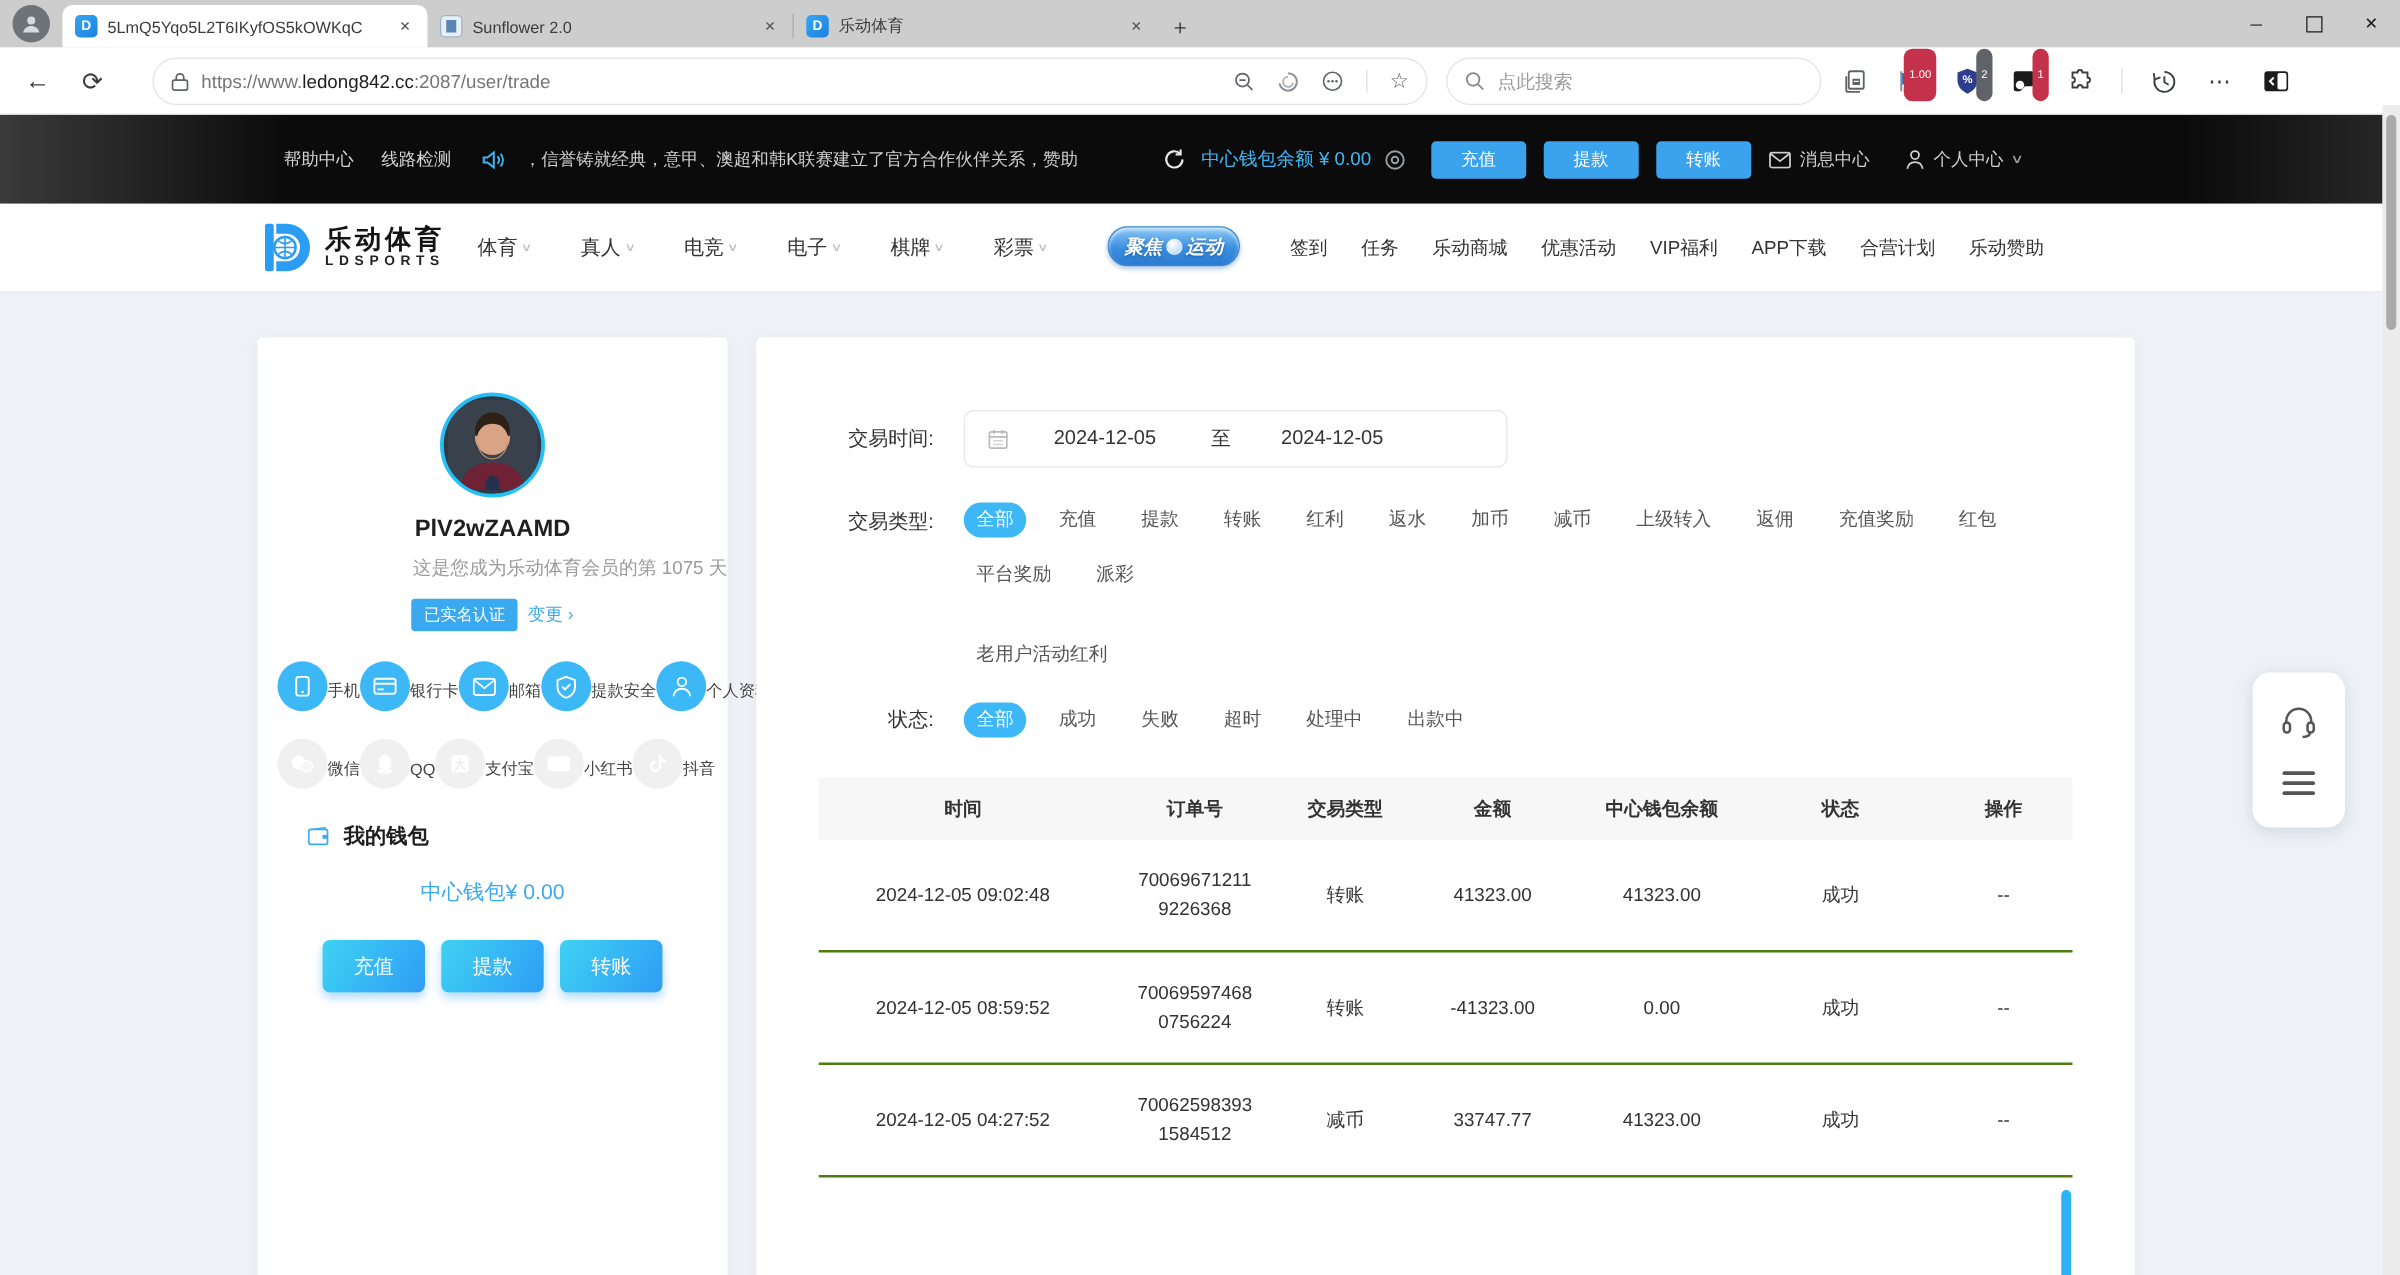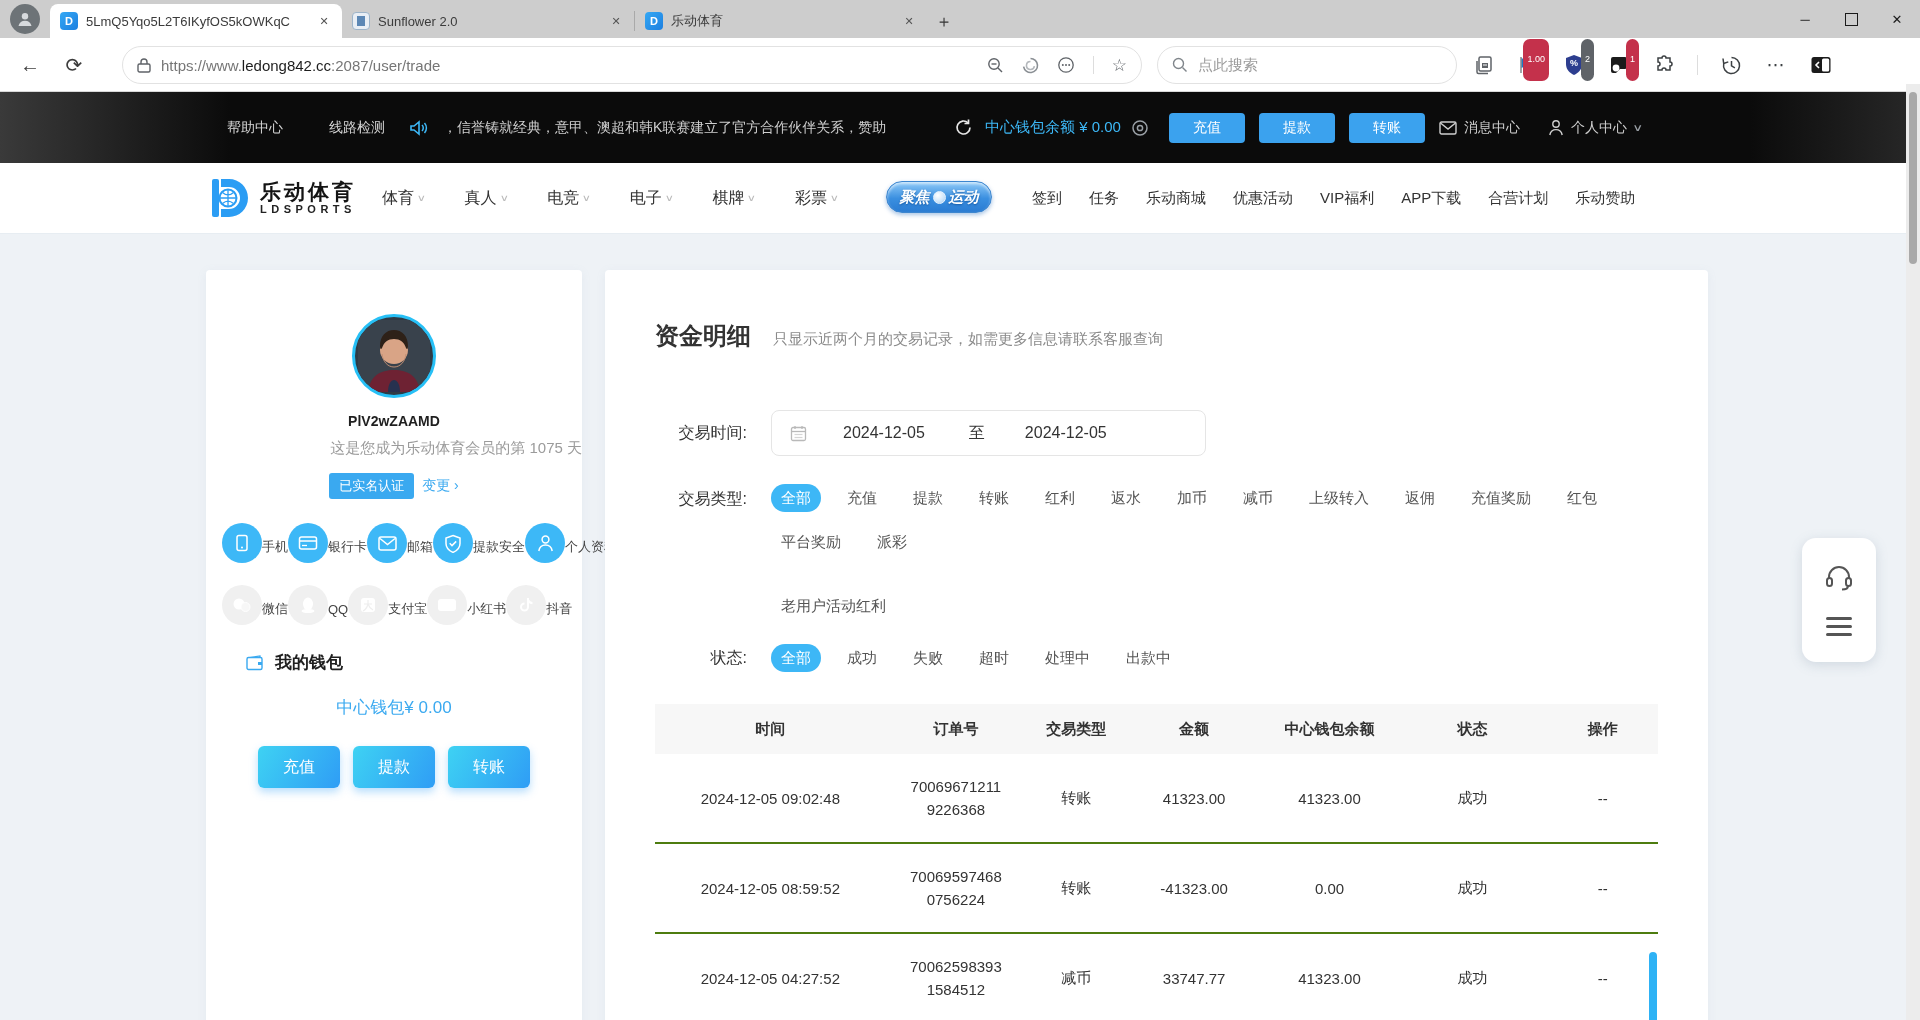--- a/index.html
+++ b/index.html
@@ -41,21 +41,21 @@
   .ext-area{position:absolute;left:1472px;top:13px;display:flex;align-items:center;gap:21px;height:28px;}
   .ext{position:relative;width:24px;height:24px;display:flex;align-items:center;justify-content:center;color:#444;}
   .badge{position:absolute;font-size:9px;color:#fff;border-radius:7px;padding:16px 4px;bottom:-4px;right:-8px;line-height:1.1;}
   .badge.red{background:#c4314b;}
   .badge.gray{background:#5f6368;}
   .ext-div{width:1px;height:20px;background:#ddd;}
   
   .blackbar{position:absolute;top:92px;left:0;width:1906px;height:71px;
       background:linear-gradient(90deg,#3a3a3a 0,#0b0b0b 230px,#0b0b0b 1750px,#262626 1906px);
       display:flex;align-items:center;}
-  .bb-link{color:#d4d4d4;font-size:14px;margin-right:46px;}
+  .bb-link{color:#d4d4d4;font-size:14px;margin-right:22px;}
   .bb-marquee{color:#cfcfcf;font-size:14px;white-space:nowrap;overflow:hidden;width:505px;margin-left:14px;}
   .bb-wallet{color:#3db8f7;font-size:15px;margin:0 10px 0 12px;white-space:nowrap;}
   .bb-btn{width:76px;height:30px;background:#3ba2ee;border-radius:4px;color:#fff;font-size:14px;
       display:flex;align-items:center;justify-content:center;margin-right:14px;}
   .bb-item{color:#cfcfcf;font-size:14px;display:flex;align-items:center;gap:7px;margin-right:28px;white-space:nowrap;}
   
   .navbar{position:absolute;top:163px;left:0;width:1906px;height:70px;background:#fff;box-shadow:0 1px 0 #e7edf2;}
   .logo{position:absolute;left:206px;top:12px;display:flex;align-items:center;gap:8px;}
   .logo-txt .cn{font-size:21px;font-weight:900;color:#141414;letter-spacing:3px;line-height:1.1;}
   .logo-txt .en{font-size:11px;font-weight:bold;color:#222;letter-spacing:4.5px;line-height:1.2;}
@@ -71,21 +71,21 @@
       border:1px solid #e8f3fd;box-sizing:border-box;}
   .navlinks{position:absolute;left:1032px;top:0;height:70px;display:flex;align-items:center;gap:27px;}
   .navlink{font-size:15px;color:#333;font-weight:500;white-space:nowrap;}
   
   .card{position:absolute;background:#fff;border-radius:4px;box-shadow:0 2px 10px rgba(140,160,185,.10);}
   .side-card{left:206px;top:270px;width:376px;height:800px;text-align:center;}
   .main-card{left:605px;top:270px;width:1103px;height:800px;box-sizing:border-box;padding:0 50px;}
   
   .avatar-ring{width:78px;height:78px;margin:44px auto 0;border-radius:50%;border:3px solid #27c0f6;overflow:hidden;
       background:#2e3a45;display:flex;align-items:center;justify-content:center;}
-  .uname{margin-top:15px;font-size:14px;font-weight:bold;color:#1f1f1f;}
+  .uname{margin-top:15px;font-size:19px;font-weight:bold;color:#1f1f1f;}
   .udays{margin-top:10px;font-size:15px;color:#9b9b9b;text-align:right;}
   .vrow{margin-top:15px;display:flex;align-items:center;justify-content:center;gap:8px;}
   .vbadge{background:#3aa9f0;color:#fff;font-size:13px;padding:4px 10px;border-radius:3px;}
   .vchange{color:#3aa9f0;font-size:14px;}
   .igrid{margin:24px auto 0;width:344px;display:grid;grid-template-columns:repeat(5,1fr);row-gap:0;}
   .igrid .cell{display:flex;flex-direction:row;align-items:center;}
   .ic-circle{width:40px;height:40px;border-radius:50%;background:#3db8f7;display:flex;align-items:center;justify-content:center;}
   .ic-circle.gray{background:#f0f0f0;}
   .ic-label{margin-top:8px;font-size:13px;color:#444;white-space:nowrap;}
   .igrid.second{margin-top:22px;}
@@ -498,24 +498,20 @@
   </div>
   <div class="wallet-bal">中心钱包¥ 0.00</div>
   <div class="wallet-btns">
     <span class="wbtn">充值</span>
     <span class="wbtn">提款</span>
     <span class="wbtn">转账</span>
   </div>
 </div>
 
 <div class="card main-card">
-  <div class="title-row">
-    <span class="m-title">资金明细</span>
-    <span class="m-sub">只显示近两个月的交易记录，如需更多信息请联系客服查询</span>
-  </div>
 
   <div class="f-row" style="margin-top:58px;">
     <span class="f-label">交易时间:</span>
     <div class="date-box">
       <span style="margin-left:18px;">
         <svg width="17" height="17" viewBox="0 0 17 17">
             <rect x="1.5" y="2.5" width="14" height="13" rx="1.5" fill="none" stroke="#b9b9b9" stroke-width="1.3"></rect>
             <line x1="1.5" y1="6.5" x2="15.5" y2="6.5" stroke="#b9b9b9" stroke-width="1.3"></line>
             <line x1="5" y1="1" x2="5" y2="4" stroke="#b9b9b9" stroke-width="1.3"></line>
             <line x1="12" y1="1" x2="12" y2="4" stroke="#b9b9b9" stroke-width="1.3"></line>

